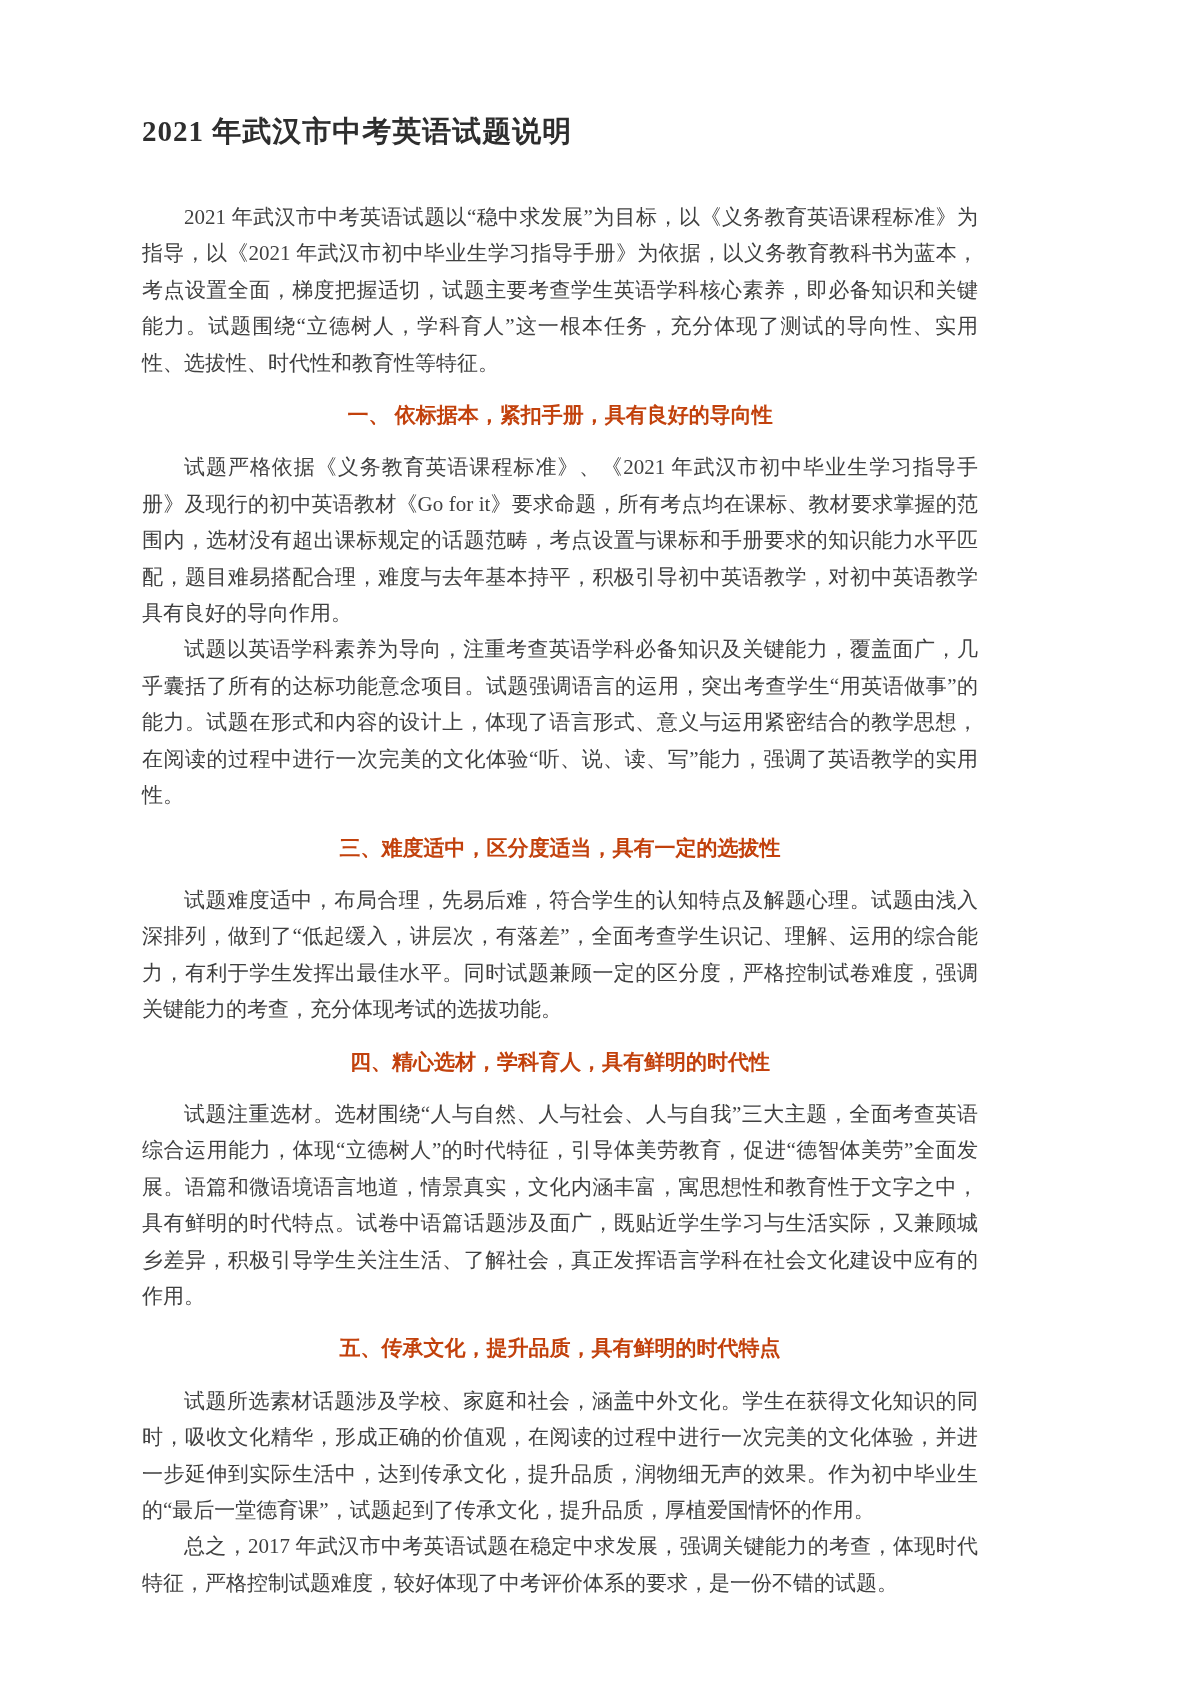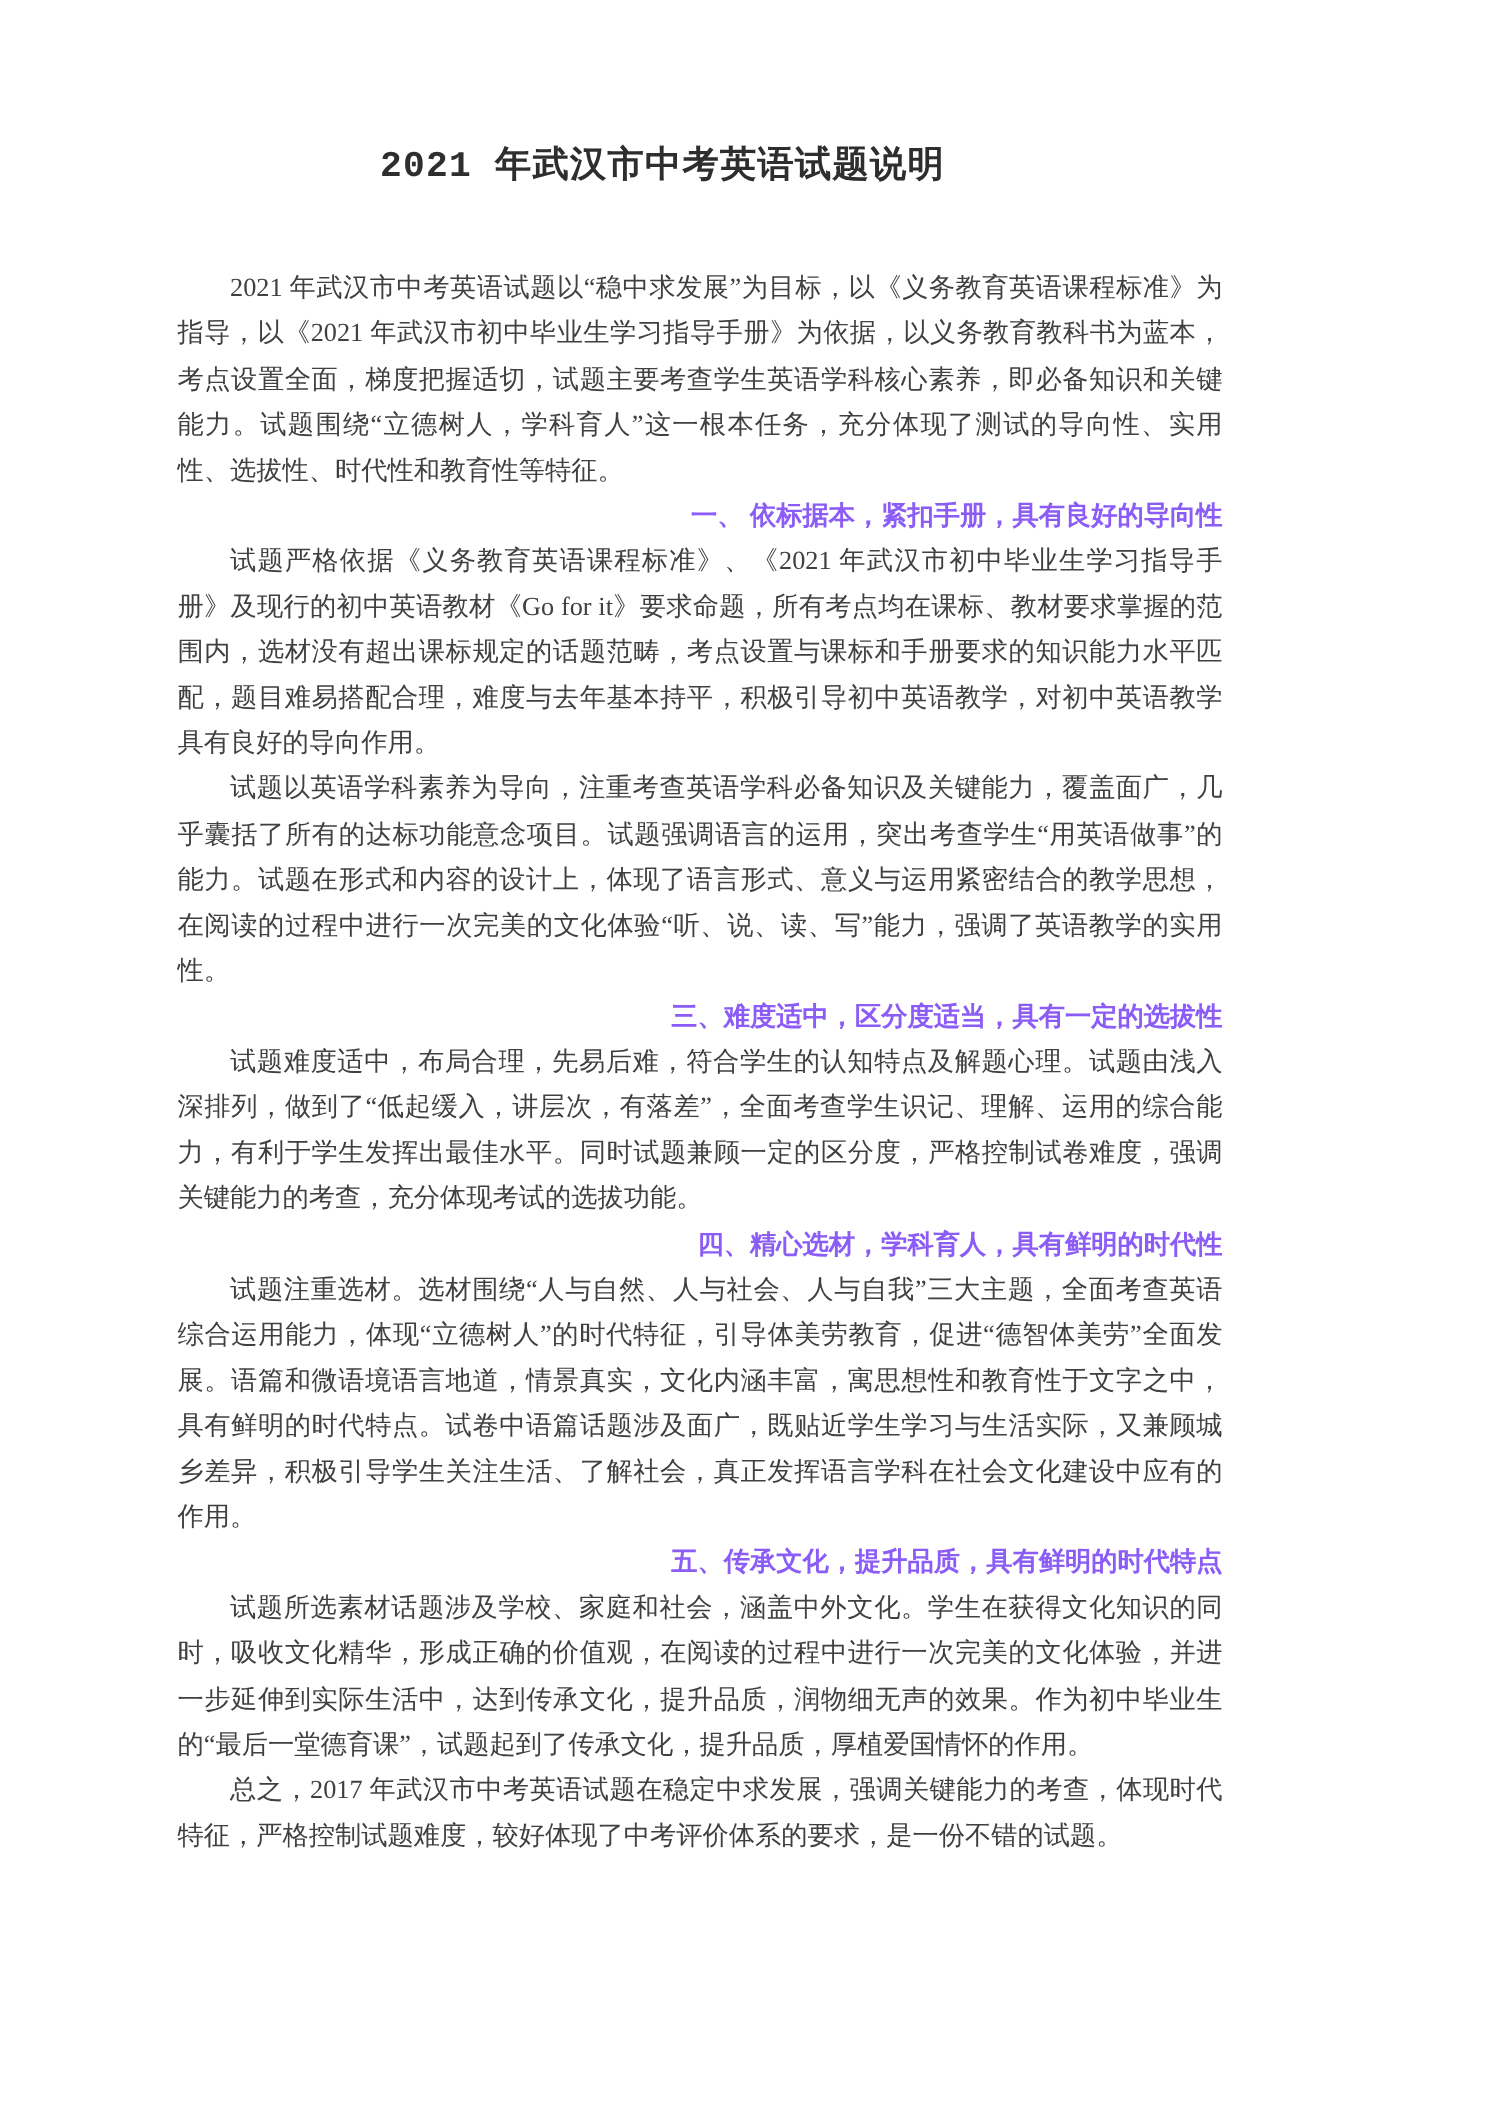--- a/index.html
+++ b/index.html
@@ -19,42 +19,41 @@
   }
   .content {
     position: absolute;
     left: 142px;
     top: 112px;
     width: 836px;
   }
   .doc-title {
     font-size: 29px;
     font-weight: bold;
-    text-align: center;
+    text-align: left;
     letter-spacing: 1px;
     color: #2e2e2e;
-    margin: 0 60px 60px 0;
-    font-family: Liberation Mono, monospace;
+    margin: 0 60px 47px 0;
   }
   .para {
     font-size: 21px;
     line-height: 36.4px;
     text-align: justify;
     text-indent: 2em;
     margin: 0;
     color: #404040;
   }
   .sec-heading {
     font-size: 21px;
     line-height: 36.4px;
     font-weight: bold;
-    text-align: right;
+    text-align: center;
     text-indent: 0;
-    margin: 0;
-    color: #8b5cf6;
+    margin: 16px;
+    color: #c2410c;
   }
 </style>
 </head>
 <body>
 
 <div class="page">
   <div class="content">
 
     <h1 class="doc-title">2021 年武汉市中考英语试题说明</h1>
 

